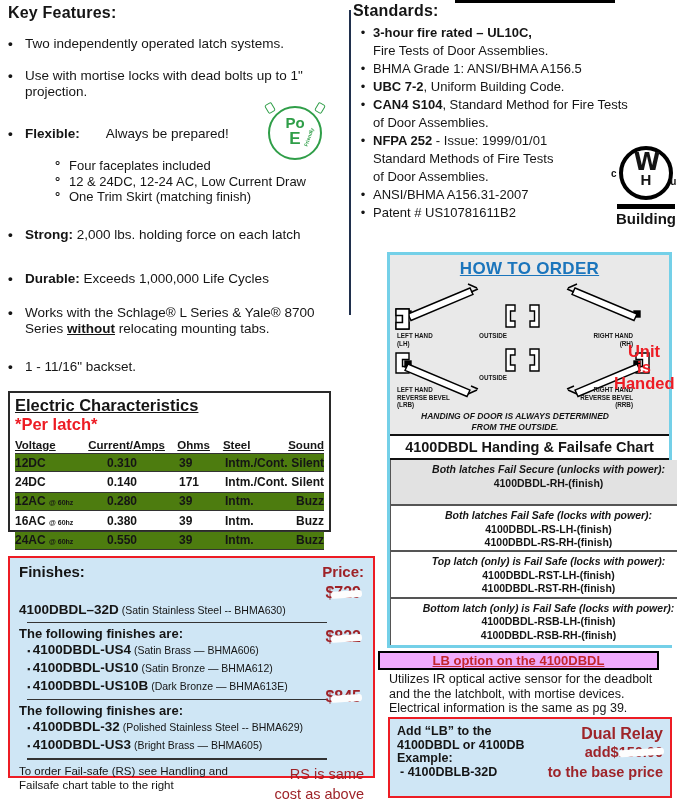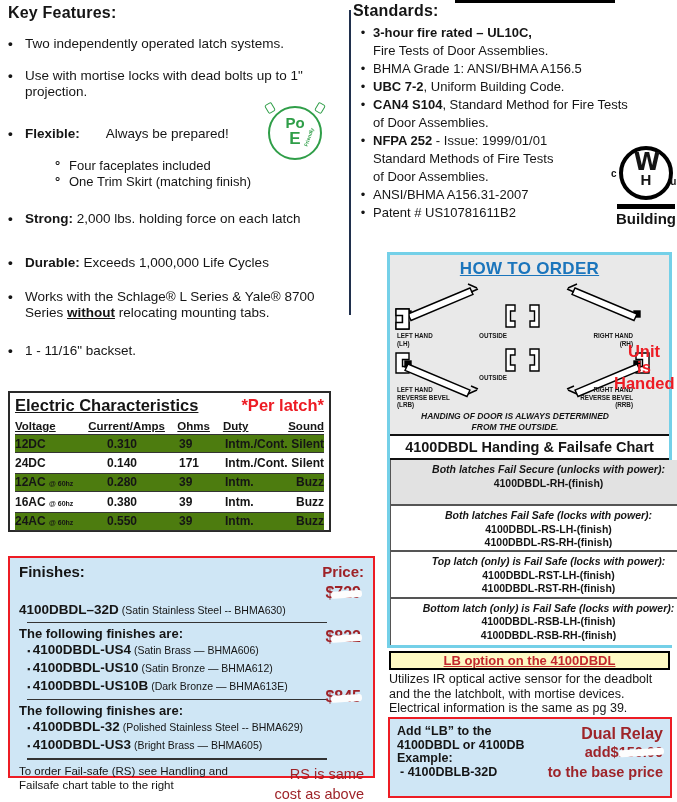--- a/index.html
+++ b/index.html
@@ -49,21 +49,21 @@
     line-height:20px; letter-spacing:-2px; font-family:"DejaVu Sans", sans-serif; }
   .etl-h { position:absolute; left:5px; top:27px; width:54px; font-weight:bold; font-size:15px; line-height:14px; }
   .etl-c { position:absolute; left:-3px; top:22px; font-size:10px; font-weight:bold; }
   .etl-us { position:absolute; right:-5px; top:30px; font-size:10px; font-weight:bold; }
   .etl-bar { position:absolute; left:3px; top:58px; width:58px; height:4.5px; background:#000; }
   .etl-name { position:absolute; left:0; top:64px; width:64px; font-size:15px; font-weight:bold; }
 
   
   .etable { left:8px; top:391px; width:323px; height:141px; border:2px solid #2a2a2a;
     background:#fff; padding:3px 5px 0 5px; }
-  .etitle-row { display:flex; justify-content:space-between; align-items:baseline; }
+  .etitle-row { display:flex; justify-content:space-between; align-items:baseline;flex-direction:column; }
   .etitle { font-size:16.5px; font-weight:bold; text-decoration:underline; }
   .enote { font-size:16.5px; font-weight:bold; color:#ed1c24; }
   .ehead,.erow { display:flex; align-items:center; }
   .ehead { margin-top:3px; font-size:11.5px; font-weight:bold; height:16px; }
   .ehead span { text-decoration:underline; }
   .c1{width:74px}.c2{width:90px}.c3{width:46px}.c4{width:66px}.c5{flex:1;text-align:right}
   .erow { font-size:12px; font-weight:bold; height:19.4px; }
   .erow .c2{ padding-left:18px; }
   .erow.shaded { background:#4d7c0f; border-top:1.2px solid #333; border-bottom:1.2px solid #333; }
   .at60 { font-size:7px; font-weight:bold; }
@@ -105,22 +105,22 @@
     font-size:14.5px; font-weight:bold; line-height:23px; }
   .chart { position:absolute; left:0; top:205px; width:317px; height:185px;
     border-left:1.5px solid #555; border-right:1.5px solid #555; background:#fff; }
   .cblock { height:46.2px; padding-top:3px; text-align:center; border-bottom:2px solid #555; }
   .cblock:last-child { border-bottom:none; }
   .cblock.shaded { background:#e2e2e2; }
   .ccap { font-size:10.5px; font-style:italic; font-weight:bold; line-height:13.5px; }
   .cmodel { font-size:10.5px; font-weight:bold; line-height:13.5px; }
 
   
-  .lb-title { left:389px; top:651px; width:281px; height:19px; border:2px solid #000;
-    background:#fef9c3; text-align:center; font-size:13px; font-weight:bold; color:#c2272d;
+  .lb-title { left:378px; top:651px; width:281px; height:19px; border:2px solid #000;
+    background:#f0abfc; text-align:center; font-size:13px; font-weight:bold; color:#c2272d;
     text-decoration:underline; line-height:15px; }
   .lb-text { left:389px; top:672px; width:283px; font-size:12.5px; line-height:14.5px; }
 
   
   .dr { left:388px; top:717px; width:284px; height:81px; background:#cfe6f5;
     border:2.5px solid #ed1c24; display:flex; padding:6px 7px; }
   .dr-left { width:128px; font-size:12.5px; font-weight:bold; line-height:13.5px; }
   .dr-right { flex:1; text-align:right; color:#9e2429; font-weight:bold; }
   .dr-r1 { font-size:16px; line-height:17px; }
   .dr-r2 { font-size:14.5px; line-height:20px; position:relative; display:inline-block; }
@@ -142,20 +142,23 @@
       <span style="width:300px">Use with mortise locks with dead bolts up to 1" projection.</span>
       </div>
     <div class="bullet gap26">
       <span class="b">Flexible:</span>
       <span style="padding-left:26px">Always be prepared!</span>
       </div>
     <div class="sub gap16">
       <span>Four faceplates included</span>
       </div>
     <div class="sub">
+      <span>12 &amp; 24DC, 12-24 AC, Low Current Draw</span>
+      </div>
+    <div class="sub">
       <span>One Trim Skirt (matching finish)</span>
       </div>
     <div class="bullet gap22">
       <span style="width:310px"><span class="b">Strong:</span><span> 2,000 lbs. holding force on each latch</span></span>
       </div>
     <div class="bullet gap28">
       <span><span class="b">Durable:</span><span> Exceeds 1,000,000 Life Cycles</span></span>
       </div>
     <div class="bullet gap18">
       <span style="width:322px"><span>Works with the Schlage® L Series &amp; Yale® 8700 Series </span><span class="bu">without</span><span> relocating mounting tabs.</span></span>
@@ -216,21 +219,21 @@
 
   <div class="abs etable">
     <div class="etitle-row">
       <span class="etitle">Electric Characteristics</span>
       <span class="enote">*Per latch*</span>
     </div>
     <div class="ehead">
       <span class="c1">Voltage</span>
       <span class="c2">Current/Amps</span>
       <span class="c3">Ohms</span>
-      <span class="c4">Duty</span>
+      <span class="c4">Steel</span>
       <span class="c5">Sound</span>
     </div>
     <div class="erow shaded">
       <span class="c1">12DC</span>
         <span class="c2">0.310</span>
         <span class="c3">39</span>
         <span class="c4">Intm./Cont.</span>
         <span class="c5">Silent</span>
       </div>
     <div class="erow">

